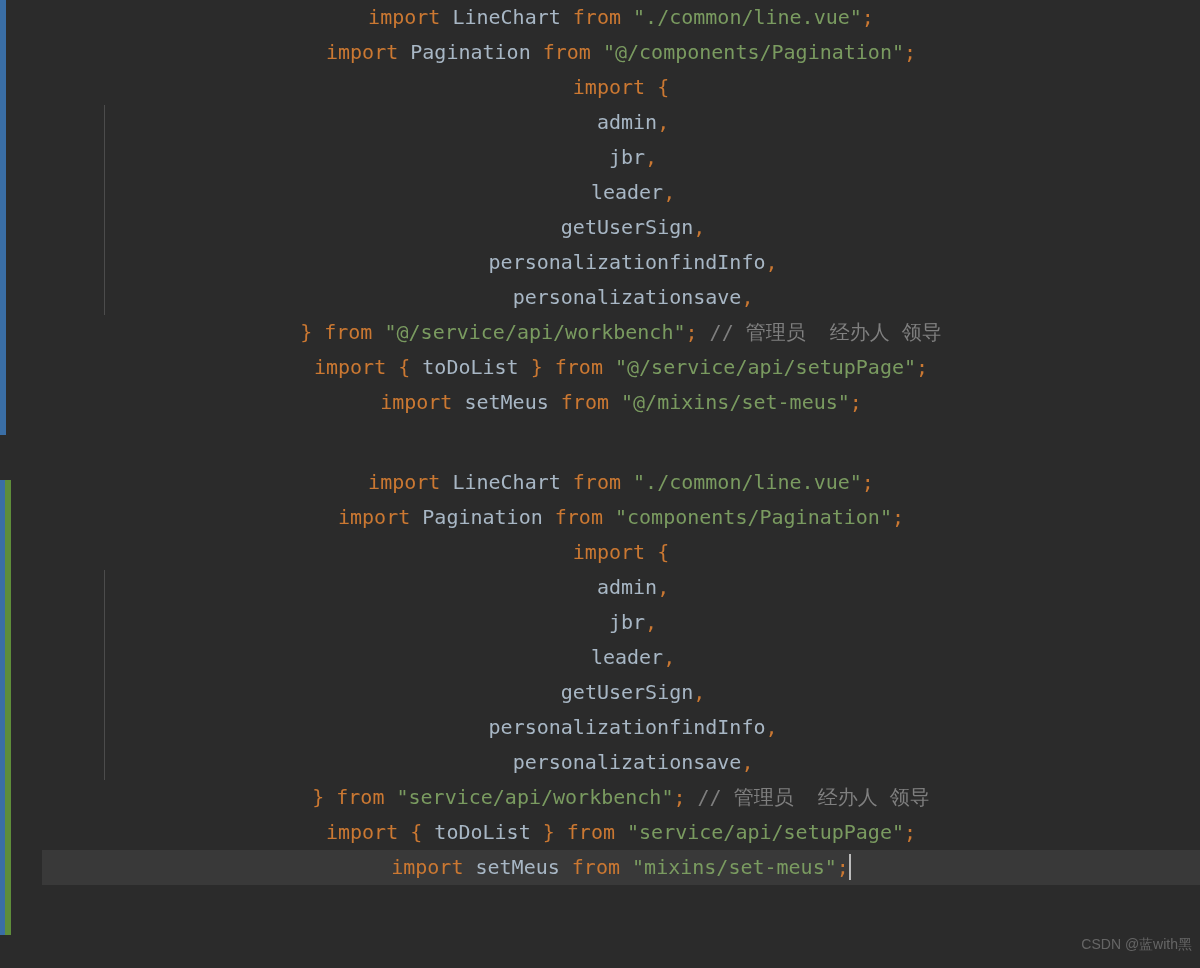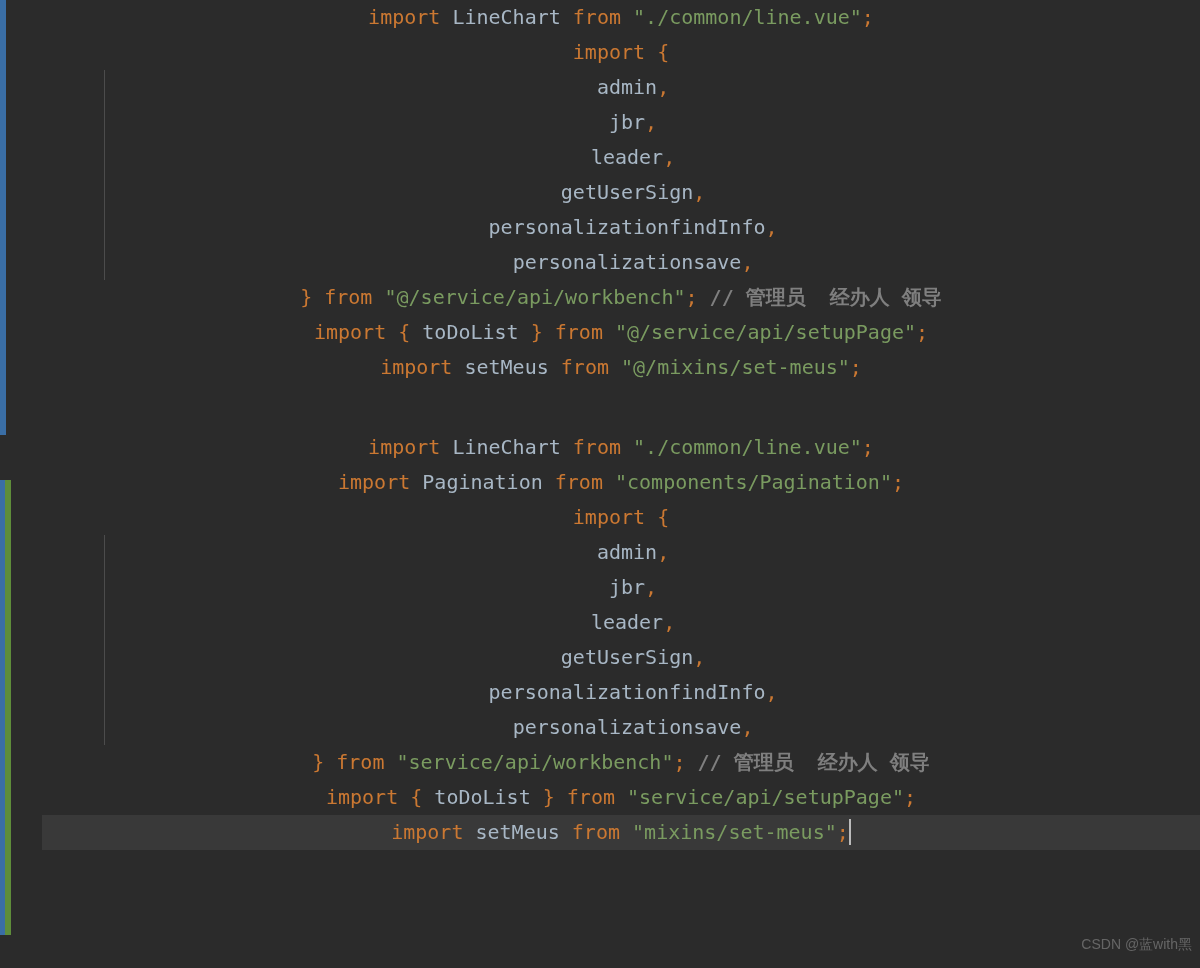--- a/index.html
+++ b/index.html
@@ -46,21 +46,21 @@
     top:0;bottom:0;
     border-left:1px solid #4c4c4c;
   }
   
   .kw{color:#cb7832;}       
   .ident{color:#a8b7c5;}    
   .punct{color:#cb7832;}    
   .comma{color:#cb7832;}
   .str{color:#7a9b60;}      
   .semi{color:#cb7832;}
-  .comment{color:#7f7f7f;font-weight:bold;}
+  .comment{color:#7f7f7f;}
   
   .annotation{
     position:absolute;
     color:#e9e9e9;
     font-family:-apple-system,"Helvetica Neue","PingFang SC","Microsoft YaHei",sans-serif;
     font-size:26px;
     font-weight:400;
     white-space:nowrap;
   }
   
@@ -86,20 +86,21 @@
 
 <div class="editor">
   <div class="gutter">
     <div class="gutter-blue" style="top:0;height:435px;"></div>
     <div class="gutter-blue" style="top:480px;height:455px;"></div>
     <div class="gutter-green" style="top:480px;height:455px;"></div>
   </div>
 
   <div class="line"><span class="kw">import</span><span class="ident"> </span><span class="ident">LineChart</span><span class="ident"> </span><span class="kw">from</span><span class="ident"> </span><span class="str">"./common/line.vue"</span><span class="semi">;</span></div>
 
+  <div class="line"><span class="kw">import</span><span class="ident"> </span><span class="ident">Pagination</span><span class="ident"> </span><span class="kw">from</span><span class="ident"> </span><span class="str">"@/components/Pagination"</span><span class="semi">;</span></div>
 
   <div class="line"><span class="kw">import</span><span class="ident"> </span><span class="punct">{</span></div>
 
   <div class="line"><span class="indent-guide"></span><span class="ident">  </span><span class="ident">admin</span><span class="comma">,</span></div>
   <div class="line"><span class="indent-guide"></span><span class="ident">  </span><span class="ident">jbr</span><span class="comma">,</span></div>
   <div class="line"><span class="indent-guide"></span><span class="ident">  </span><span class="ident">leader</span><span class="comma">,</span></div>
   <div class="line"><span class="indent-guide"></span><span class="ident">  </span><span class="ident">getUserSign</span><span class="comma">,</span></div>
   <div class="line"><span class="indent-guide"></span><span class="ident">  </span><span class="ident">personalizationfindInfo</span><span class="comma">,</span></div>
   <div class="line"><span class="indent-guide"></span><span class="ident">  </span><span class="ident">personalizationsave</span><span class="comma">,</span></div>
 

